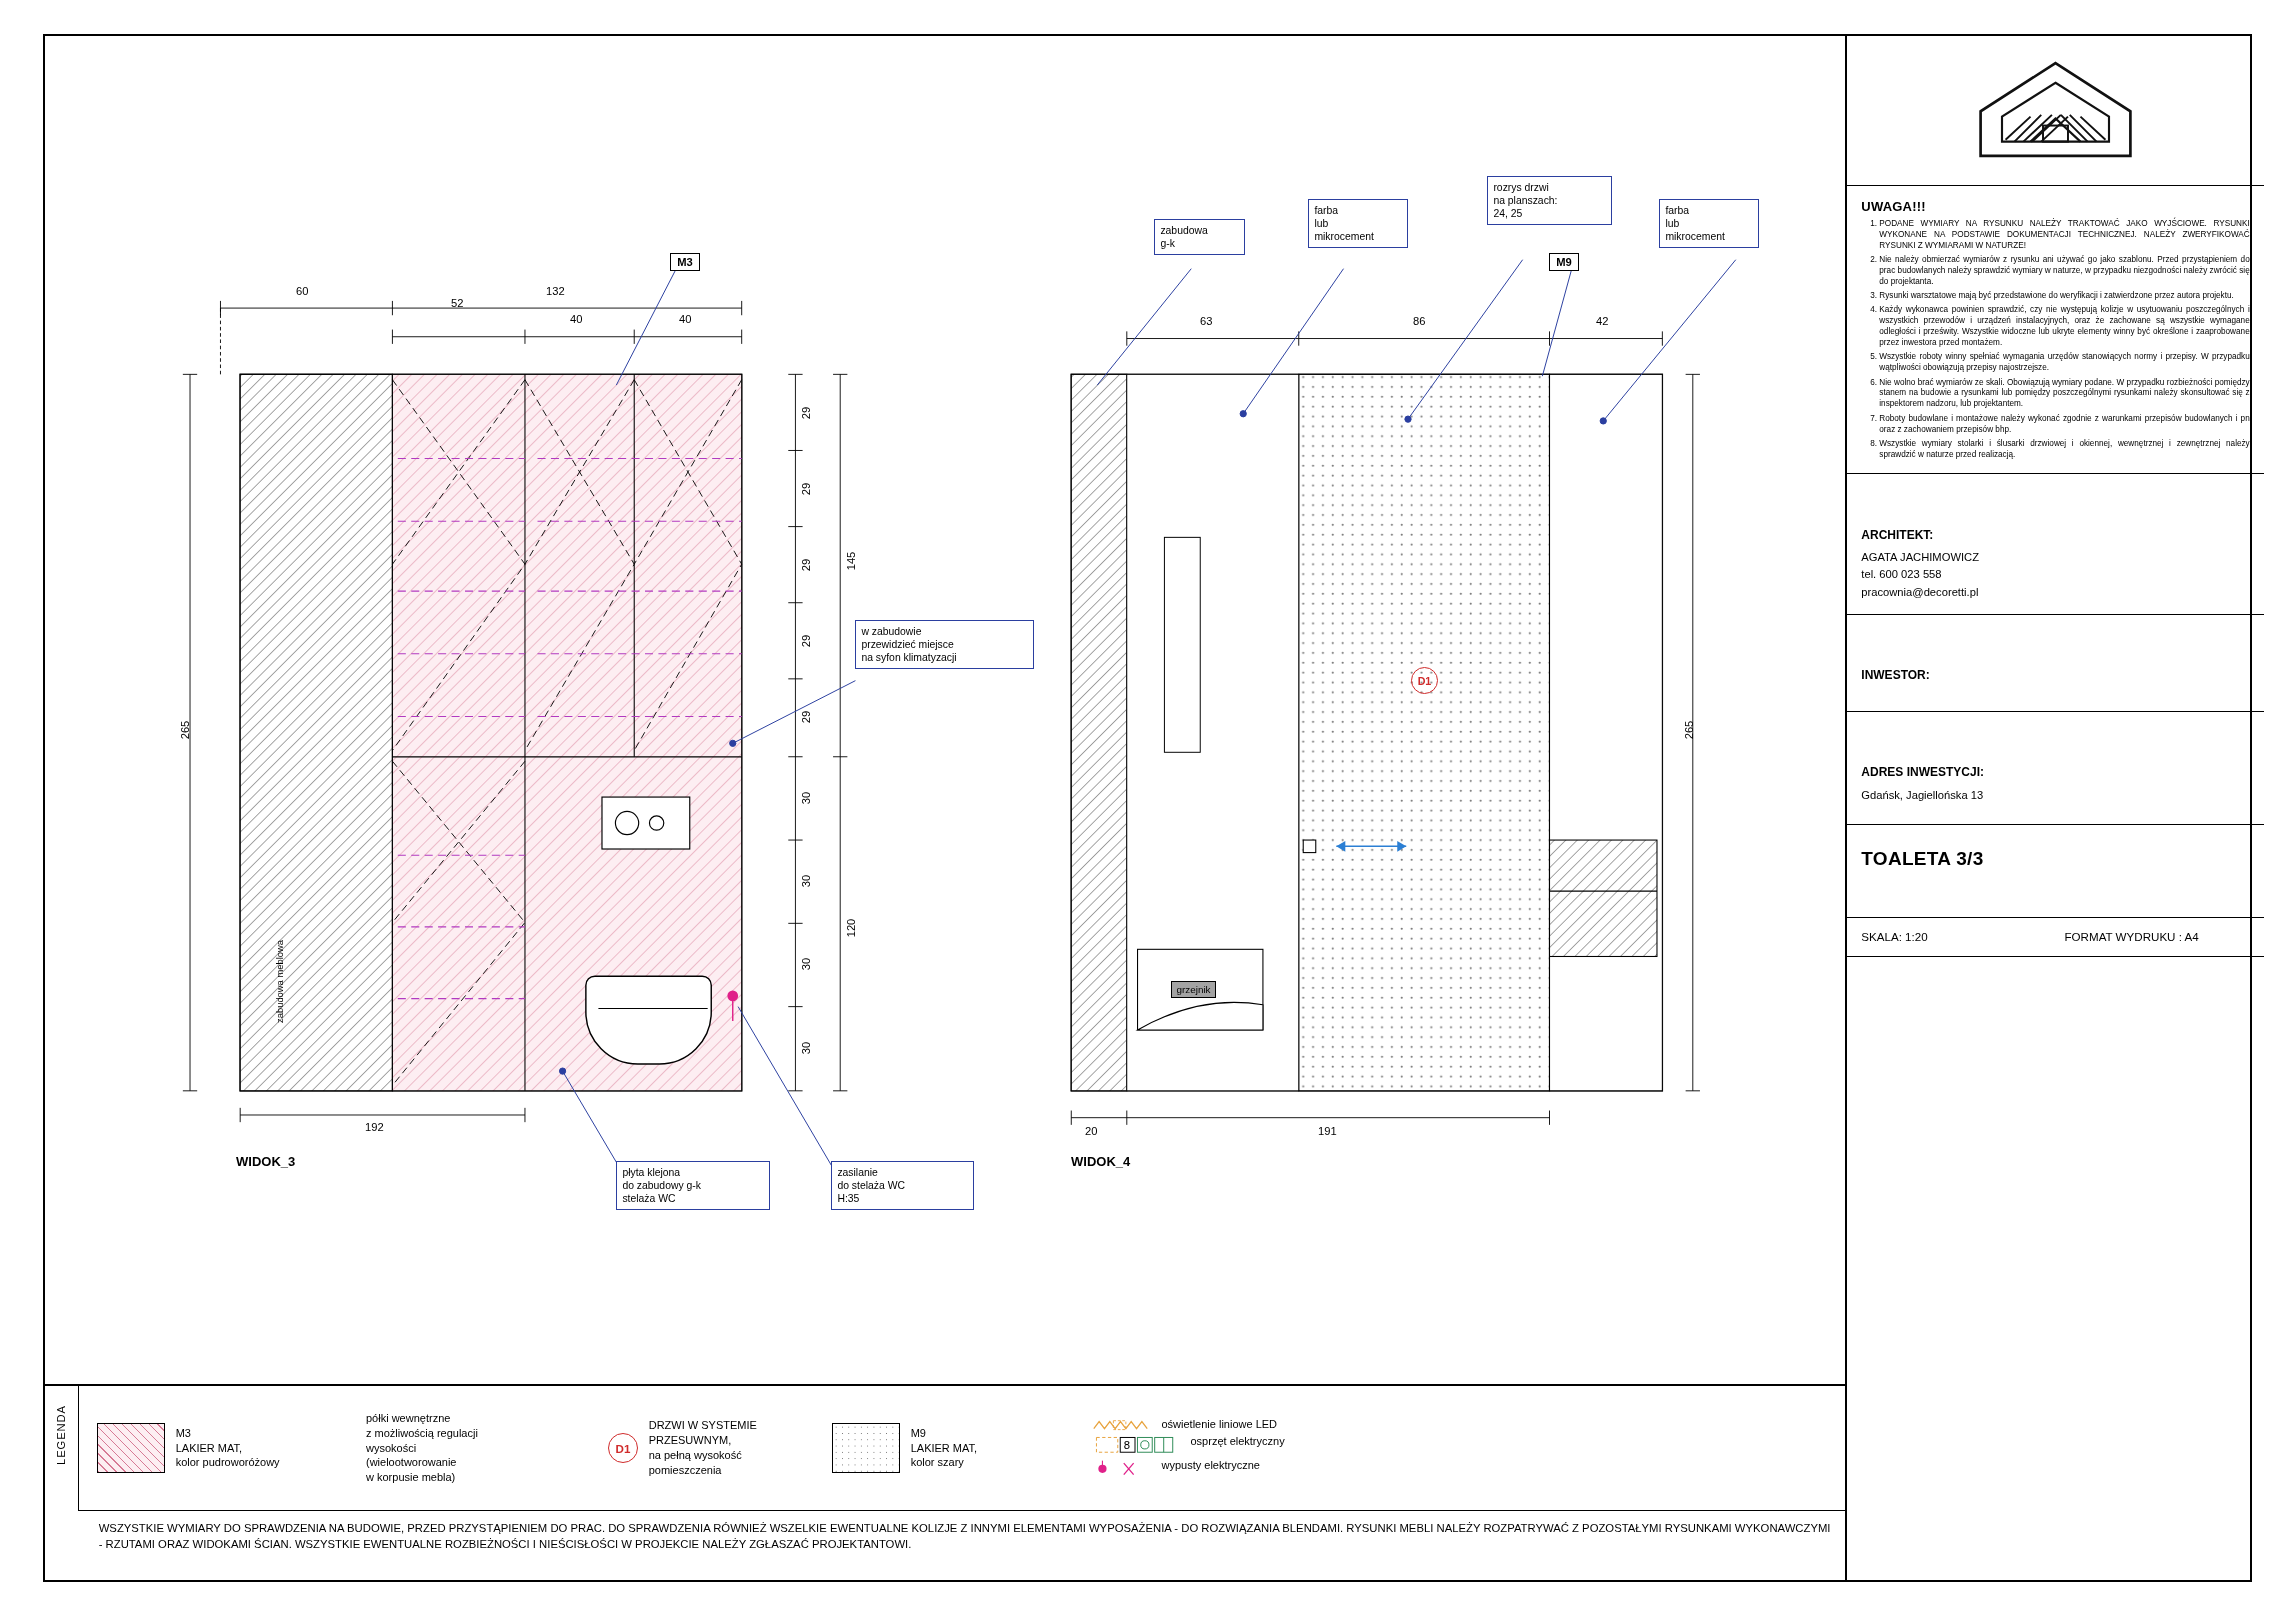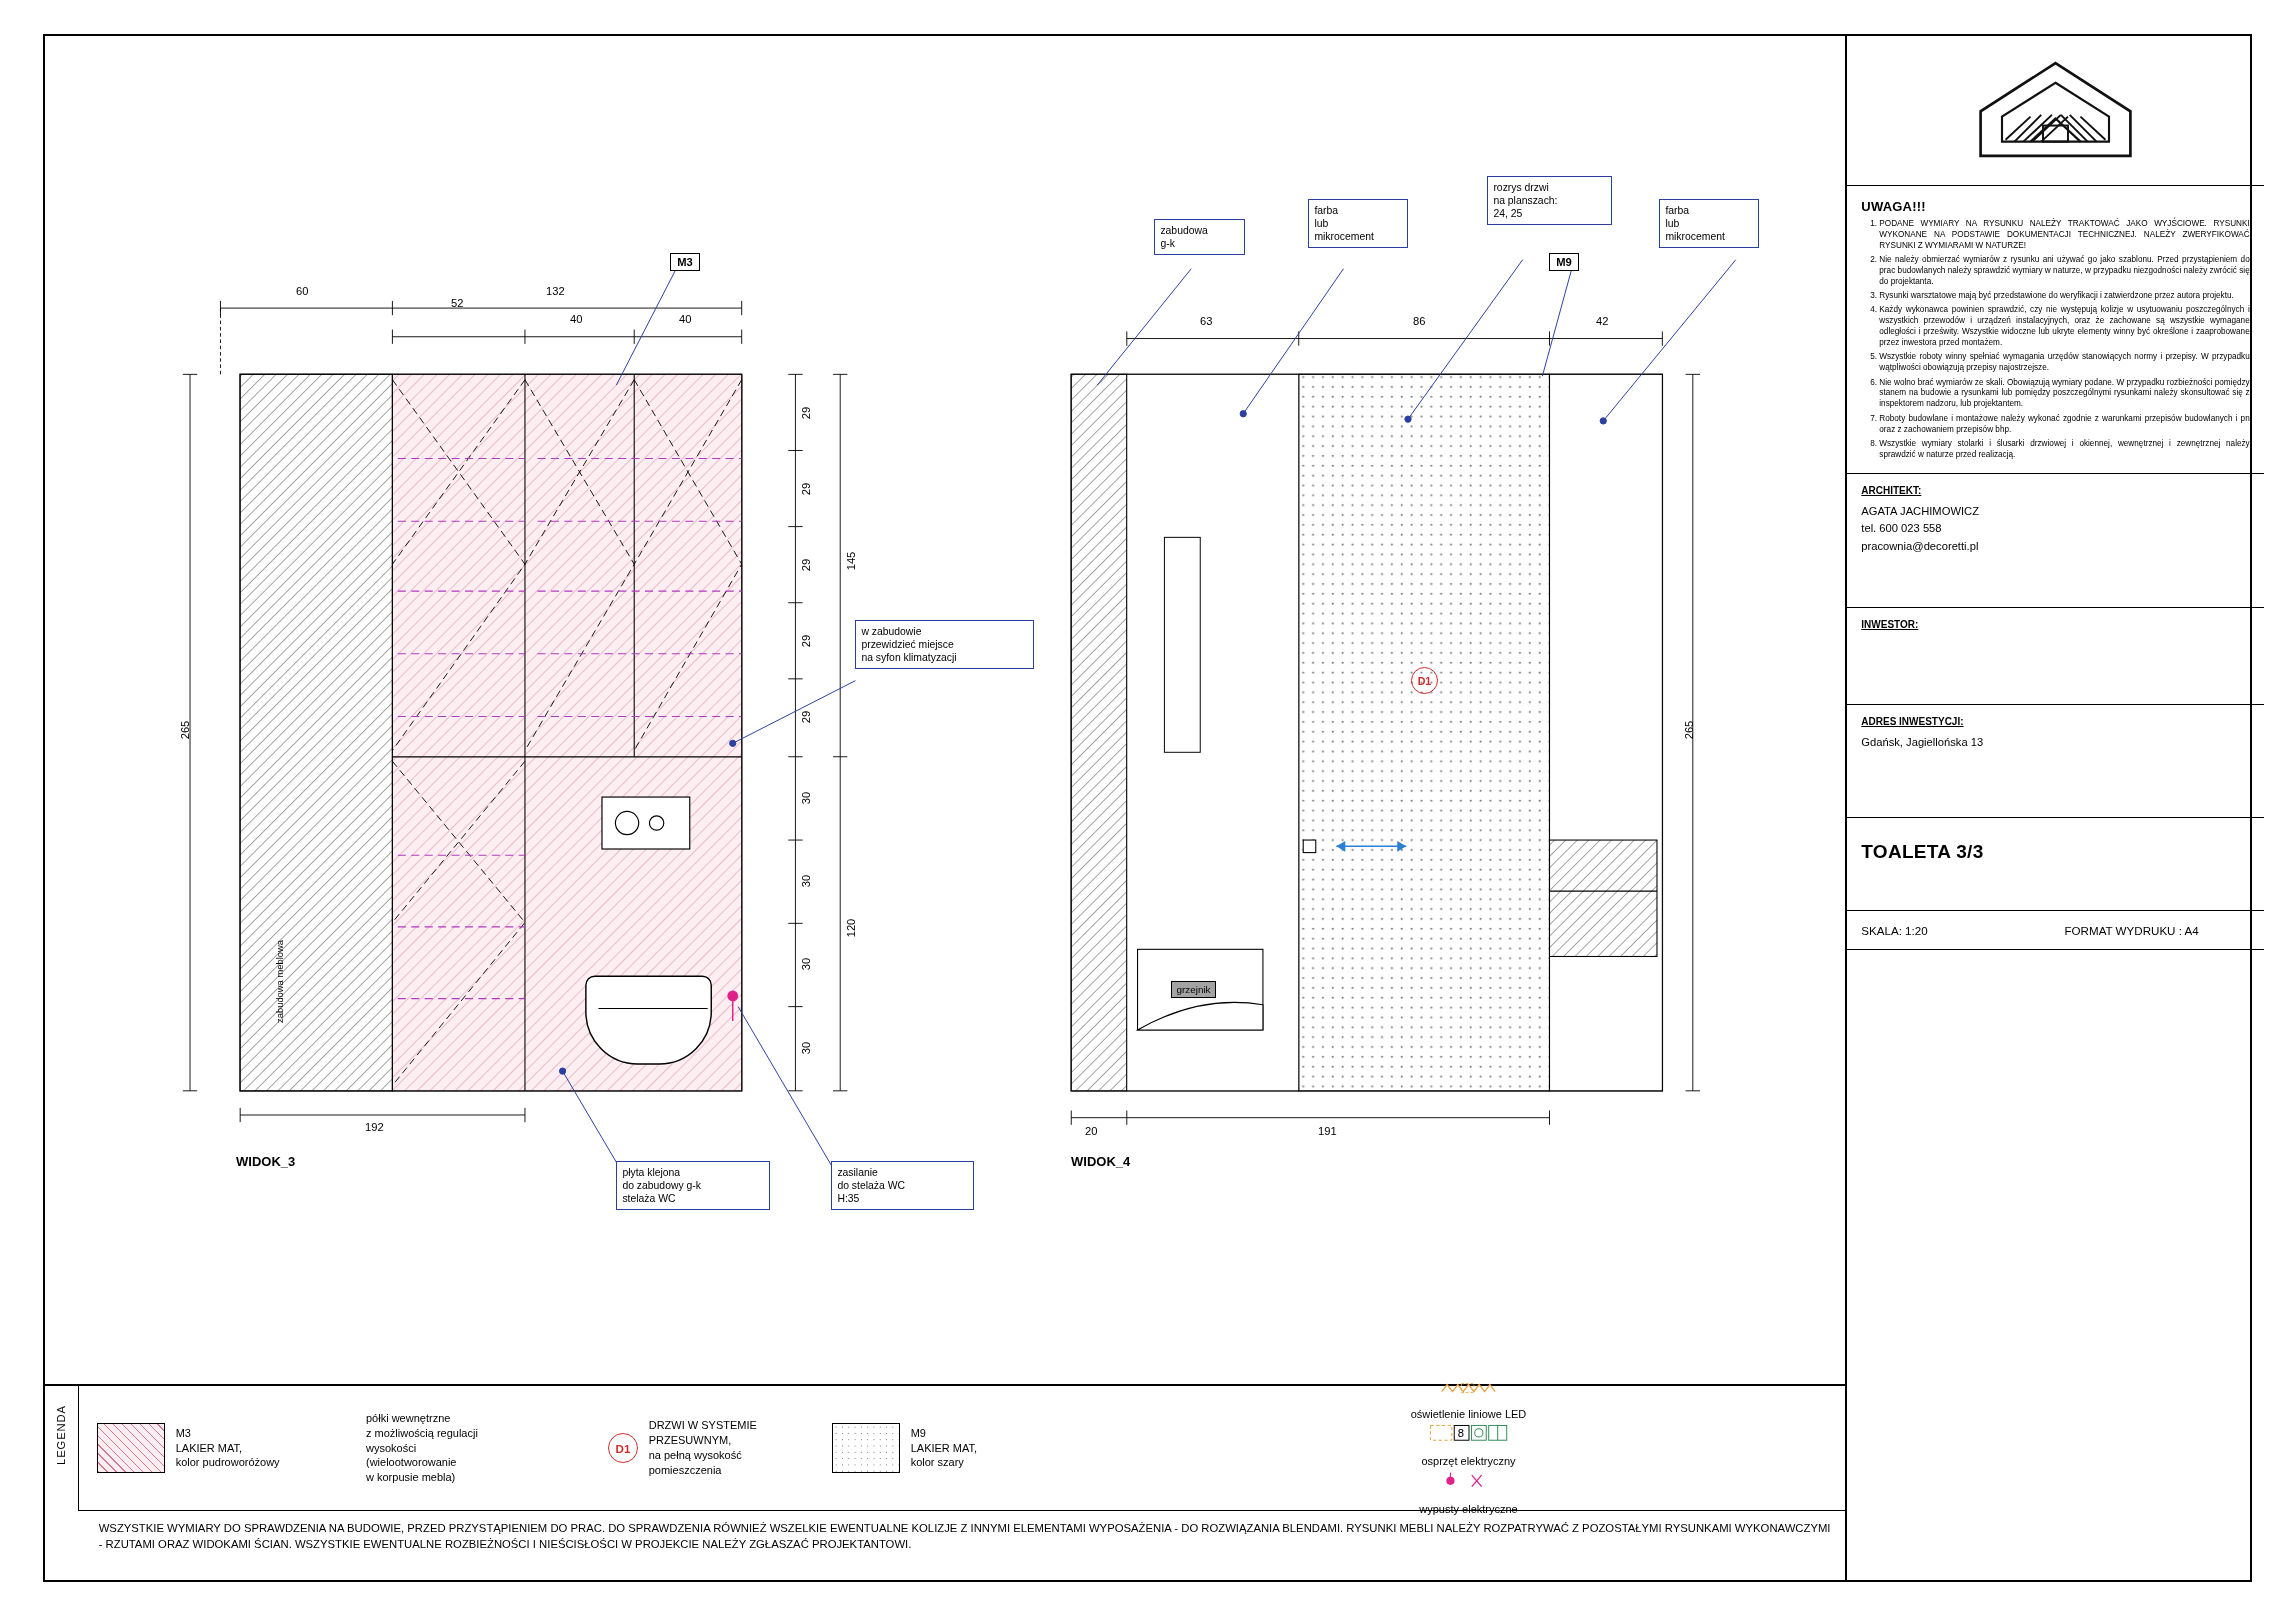--- a/index.html
+++ b/index.html
@@ -15,21 +15,21 @@
 
   .logo-cell { height:152px; display:flex; align-items:center; justify-content:center; border-bottom:1.3px solid #000; }
   .logo-svg { width:161px; height:107px; }
 
   .uwaga-cell { padding:12.5px 14.3px 9px 14.3px; border-bottom:1.3px solid #000; }
   .uwaga-title { font-size:13px; font-weight:bold; letter-spacing:0.2px; margin-bottom:5.4px; }
   ol.uwaga-list { margin:0; padding-left:18px; }
   ol.uwaga-list li { font-size:8.2px; line-height:1.32; text-align:justify; margin-bottom:3.6px; }
 
   .label-cell { border-bottom:1.3px solid #000; padding:10.7px 14.3px 12.5px 14.3px; }
-  .label-head { font-size:10px; font-weight:bold; text-decoration:underline; margin-bottom:7.2px; }
+  .label-head { font-size:12px; font-weight:bold; margin-bottom:7.2px;margin-top:43px; }
   .label-line { font-size:11.2px; line-height:1.55; }
 
   .project-cell { border-bottom:1.3px solid #000; padding:23px 14.3px; }
   .project-title { font-size:19px; font-weight:bold; letter-spacing:0.3px; }
 
   .scale-cell { border-bottom:1.3px solid #000; display:flex; padding:0; }
   .scale-left { width:50%; padding:12.5px 14.3px; font-size:11.6px; }
   .scale-right { width:50%; padding:12.5px 9px; font-size:11.6px; }
 
   .date-cell { display:flex; align-items:flex-end; justify-content:space-between; padding:12.5px 14.3px 14.3px 14.3px; }
@@ -61,21 +61,21 @@
       display:flex; align-items:center; justify-content:center; color:#d02b2b; font-size:11.6px; font-weight:bold; }
 
   
   .lc { display:flex; align-items:center; }
   .lc1 { width:269px; }
   .lc2 { width:242px; }
   .lc3 { width:224px; }
   .lc4 { width:224px; }
   .lc5 { flex:1; display:block; }
 
-  .elec-row { display:flex; align-items:center; gap:12.5px; margin:3.6px 0;flex-direction:column; }
+  .elec-row { display:flex; gap:12.5px; margin:3.6px 0; }
   .elec-txt { font-size:11px; }
   .led-sym { width:57px; height:14.3px; display:block; }
   .osp-sym { width:86px; height:19.7px; display:block; }
   .wyp-sym { width:57px; height:19.7px; display:block; }
 
   
   .draw { position:absolute; left:0; top:0; width:2293px; height:1621px; pointer-events:none; }
 
   .viewname { position:absolute; font-size:13px; font-weight:bold; }
 

